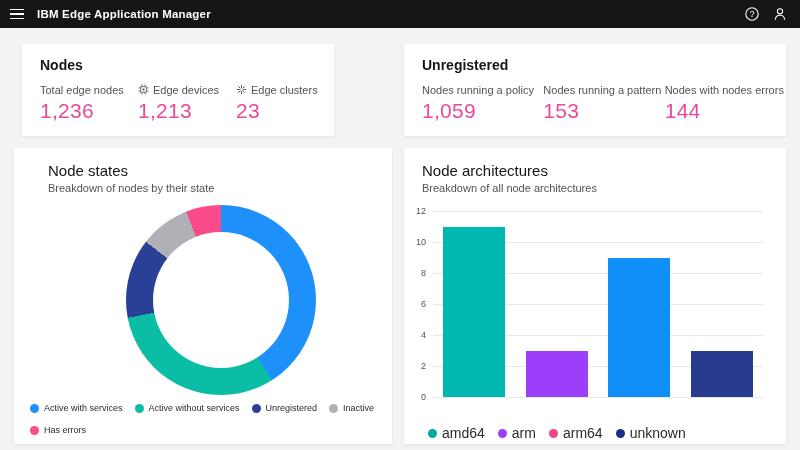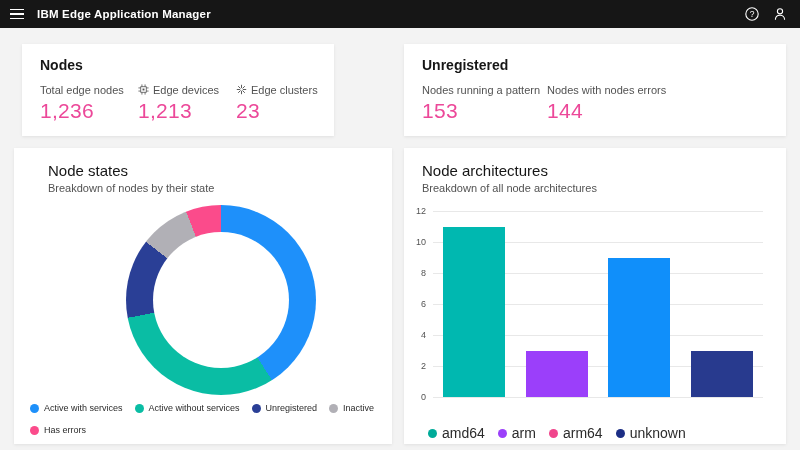--- a/index.html
+++ b/index.html
@@ -147,20 +147,26 @@
       <div class="metric-value">23</div>
     </div>
   </div>
 </section>
 
 <section class="card" id="deploy-card">
   <h2 class="stat-title">Unregistered</h2>
   <div class="metrics">
     <div class="metric">
       <div class="metric-label">
+        <span>Nodes running a policy</span>
+      </div>
+      <div class="metric-value">1,059</div>
+    </div>
+    <div class="metric">
+      <div class="metric-label">
         <span>Nodes running a pattern</span>
       </div>
       <div class="metric-value">153</div>
     </div>
     <div class="metric">
       <div class="metric-label">
         <span>Nodes with nodes errors</span>
       </div>
       <div class="metric-value">144</div>
     </div>

